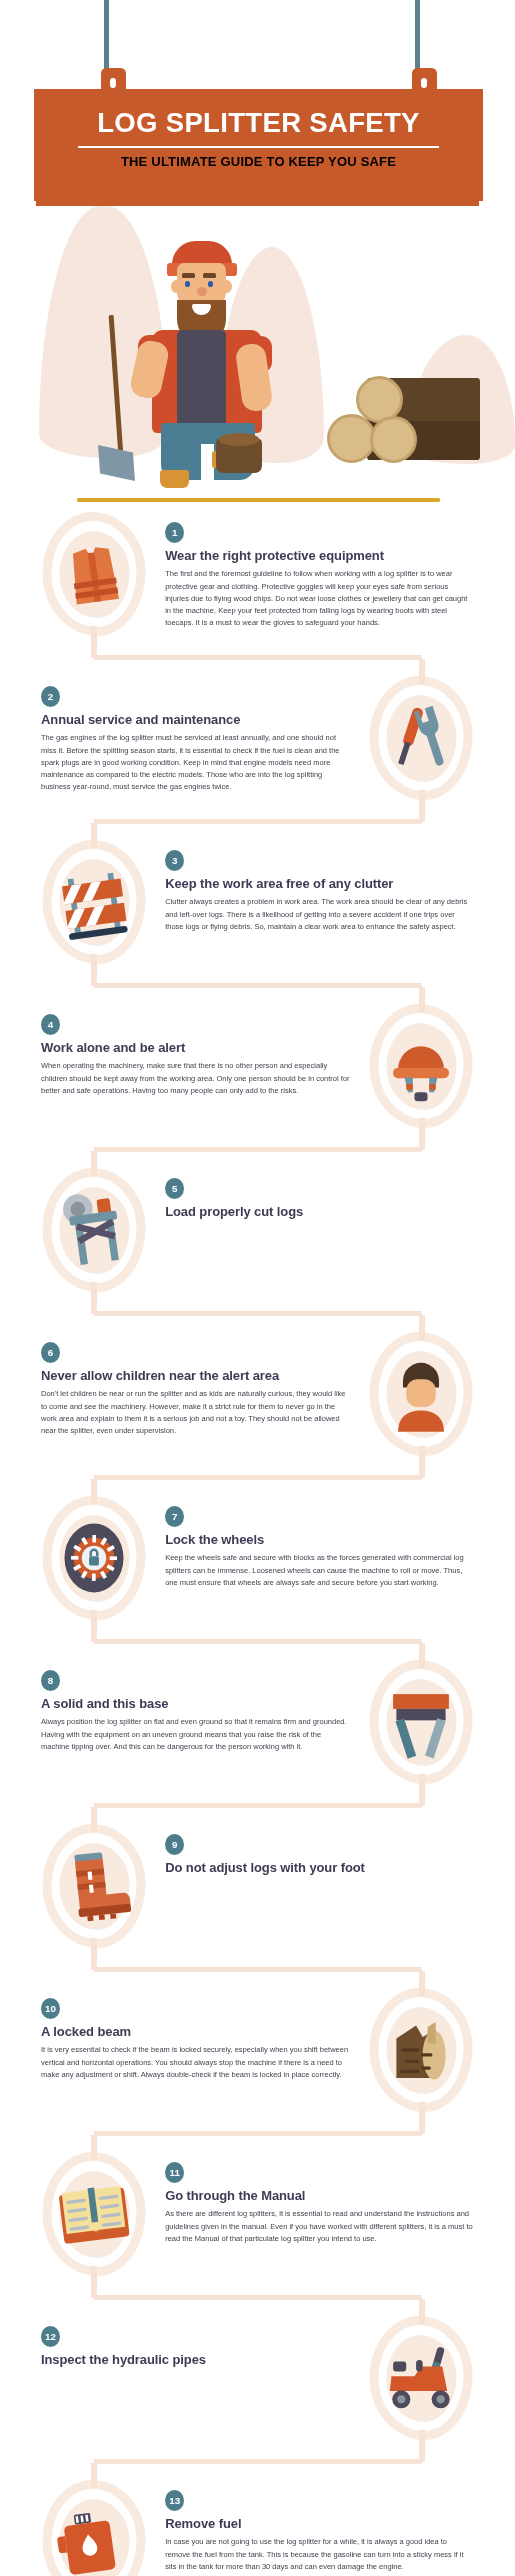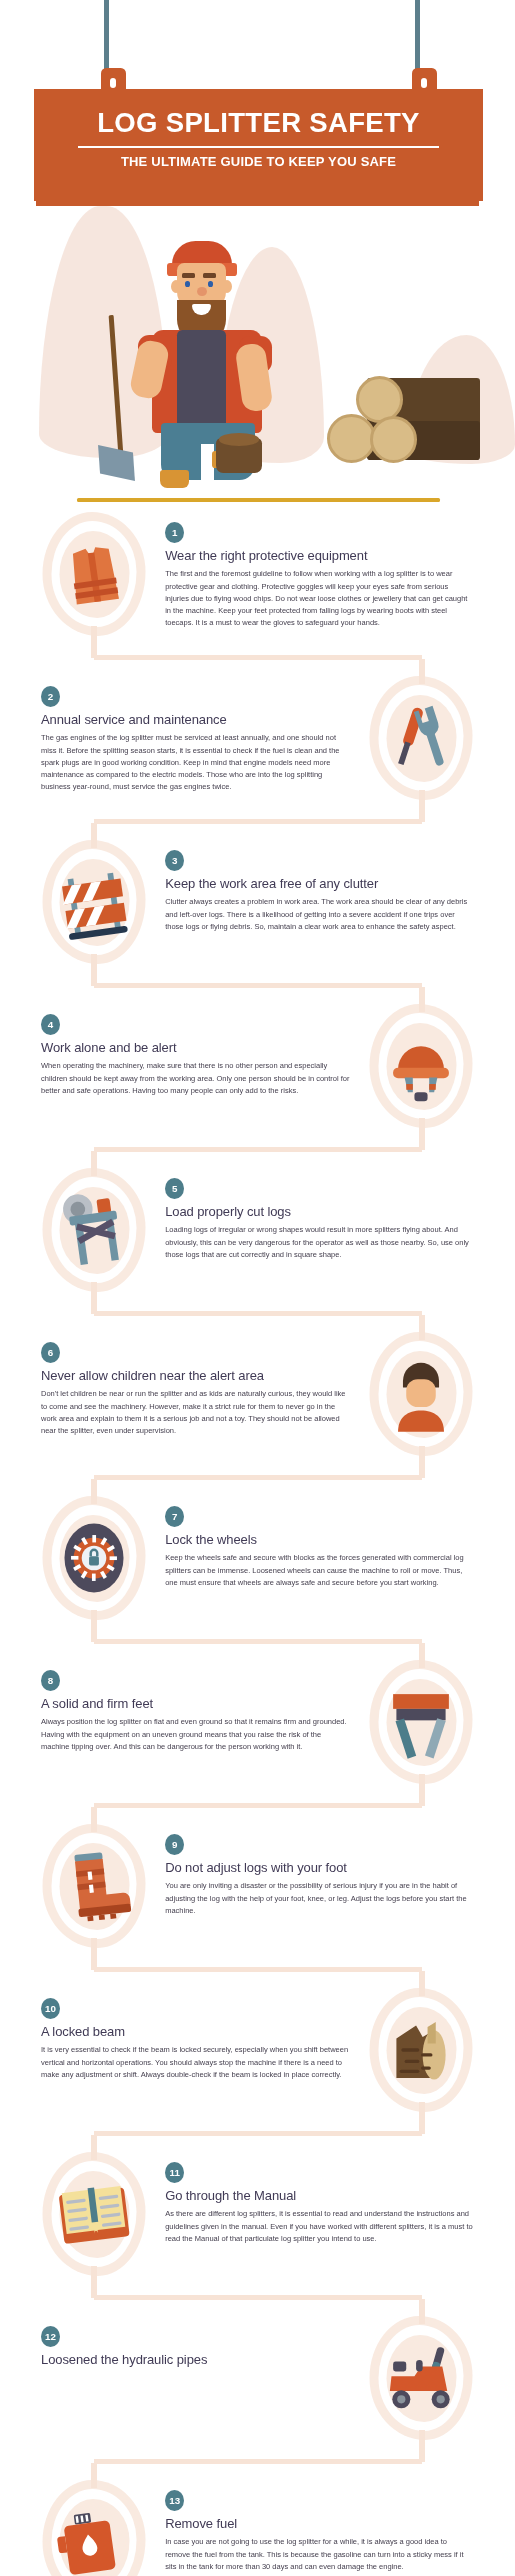--- a/index.html
+++ b/index.html
@@ -78,21 +78,21 @@
     margin-top: 18.5px;
     font-family: "Liberation Sans Narrow", "Liberation Sans", sans-serif;
     transform: scaleX(1.02);
   }
   .sign .rule {
     width: 361px; height: 2.6px;
     background: #ffffff;
     margin: 7.2px auto 6.2px auto;
   }
   .sign h2 {
-    color: #ffffff;
+    color: #000000;
     font-size: 13px;
     font-weight: 900;
     letter-spacing: 0.2px;
     text-align: center;
     font-family: "Liberation Sans Narrow", "Liberation Sans", sans-serif;
   }
 
   
   .hero-art { position: absolute; top: 206px; left: 0; width: 515px; height: 309px; }
   .blob {
@@ -227,21 +227,21 @@
     font-weight: 900;
     font-size: 9.8px;
     display: flex;
     align-items: center;
     justify-content: center;
     margin-bottom: 4.6px;
     font-family: "Liberation Sans Narrow","Liberation Sans",sans-serif;
   }
   .step h3 {
     font-size: 13px;
-    font-weight: 400;
+    font-weight: 700;
     color: #403a55;
     margin-bottom: 5.7px;
     letter-spacing: -0.1px;
     font-family: "Liberation Sans Narrow","Liberation Sans",sans-serif;
   }
   .step p {
     font-size: 7.5px;
     line-height: 1.62;
     color: #433e4d;
   }
@@ -455,21 +455,20 @@
                 <rect x="66" y="40" width="9" height="50" fill="#6f93a3"></rect>
       <rect x="28" y="48" width="48" height="8" transform="rotate(22 52 52)" fill="#575169"></rect>
       <rect x="28" y="48" width="48" height="8" transform="rotate(-22 52 52)" fill="#575169"></rect>
               </g>
             </svg>
           </div>
       </div>
       <div class="text-wrap">
         <div class="badge">5</div>
         <h3>Load properly cut logs</h3>
-        <p>Loading logs of irregular or wrong shapes would result in more splitters flying about. And obviously, this can be very dangerous for the operator as well as those nearby. So, use only those logs that are cut correctly and in square shape.</p>
       </div>
     </div>
     </div>
     <div style="position: relative; height: 46px; width: 515px;">
       <div class="conn conn-v" style="left:91px;top:-7.2px;height:20.6px;"></div>
       <div class="conn conn-h" style="left:94px;top:21.6px;width:328px;"></div>
       <div class="conn conn-v" style="left:419px;top:26px;height:25px;"></div>
       <div class="conn" style="left:91px;top:13.4px;width:5.7px;height:11.3px;"></div>
     </div>
     <div class="step right">
@@ -546,21 +545,21 @@
             <svg viewBox="0 0 100 100">
       <rect x="16" y="16" width="68" height="18" fill="#cf5a2a"></rect>
       <rect x="20" y="34" width="60" height="14" fill="#4d4a5c"></rect>
       <rect x="26" y="46" width="11" height="48" transform="rotate(-18 32 70)" fill="#4d7d8a"></rect>
       <rect x="62" y="46" width="11" height="48" transform="rotate(18 68 70)" fill="#8fa9b5"></rect>
             </svg>
           </div>
       </div>
       <div class="text-wrap">
         <div class="badge">8</div>
-        <h3>A solid and firm feet</h3>
+        <h3>A solid and this base</h3>
         <p>Always position the log splitter on flat and even ground so that it remains firm and grounded. Having with the equipment on an uneven ground means that you raise the risk of the machine tipping over. And this can be dangerous for the person working with it.</p>
       </div>
     </div>
     </div>
     <div style="position: relative; height: 46px; width: 515px;">
       <div class="conn conn-v" style="left:419px;top:-7.2px;height:20.6px;"></div>
       <div class="conn conn-h" style="left:94px;top:21.6px;width:328px;"></div>
       <div class="conn conn-v" style="left:91px;top:26px;height:25px;"></div>
       <div class="conn" style="left:419px;top:13.4px;width:5.7px;height:11.3px;"></div>
     </div>
@@ -581,21 +580,20 @@
       <rect x="38" y="86" width="7" height="6" fill="#a8441f"></rect>
                 <rect x="52" y="86" width="7" height="6" fill="#a8441f"></rect>
       <rect x="66" y="86" width="7" height="6" fill="#a8441f"></rect>
               </g>
             </svg>
           </div>
       </div>
       <div class="text-wrap">
         <div class="badge">9</div>
         <h3>Do not adjust logs with your foot</h3>
-        <p>You are only inviting a disaster or the possibility of serious injury if you are in the habit of adjusting the log with the help of your foot, knee, or leg. Adjust the logs before you start the machine.</p>
       </div>
     </div>
     </div>
     <div style="position: relative; height: 46px; width: 515px;">
       <div class="conn conn-v" style="left:91px;top:-7.2px;height:20.6px;"></div>
       <div class="conn conn-h" style="left:94px;top:21.6px;width:328px;"></div>
       <div class="conn conn-v" style="left:419px;top:26px;height:25px;"></div>
       <div class="conn" style="left:91px;top:13.4px;width:5.7px;height:11.3px;"></div>
     </div>
     <div class="step right">
@@ -681,21 +679,21 @@
       <rect x="44" y="28" width="8" height="14" rx="4" fill="#4d4a5c"></rect>
       <circle cx="26" cy="76" r="11" fill="#4d4a5c"></circle>
               <circle cx="26" cy="76" r="5" fill="#8b949c"></circle>
       <circle cx="74" cy="76" r="11" fill="#4d4a5c"></circle>
               <circle cx="74" cy="76" r="5" fill="#8b949c"></circle>
             </svg>
           </div>
       </div>
       <div class="text-wrap">
         <div class="badge">12</div>
-        <h3>Loosened the hydraulic pipes</h3>
+        <h3>Inspect the hydraulic pipes</h3>
       </div>
     </div>
     </div>
     <div style="position: relative; height: 46px; width: 515px;">
       <div class="conn conn-v" style="left:419px;top:-7.2px;height:20.6px;"></div>
       <div class="conn conn-h" style="left:94px;top:21.6px;width:328px;"></div>
       <div class="conn conn-v" style="left:91px;top:26px;height:25px;"></div>
       <div class="conn" style="left:419px;top:13.4px;width:5.7px;height:11.3px;"></div>
     </div>
     <div class="step left">

